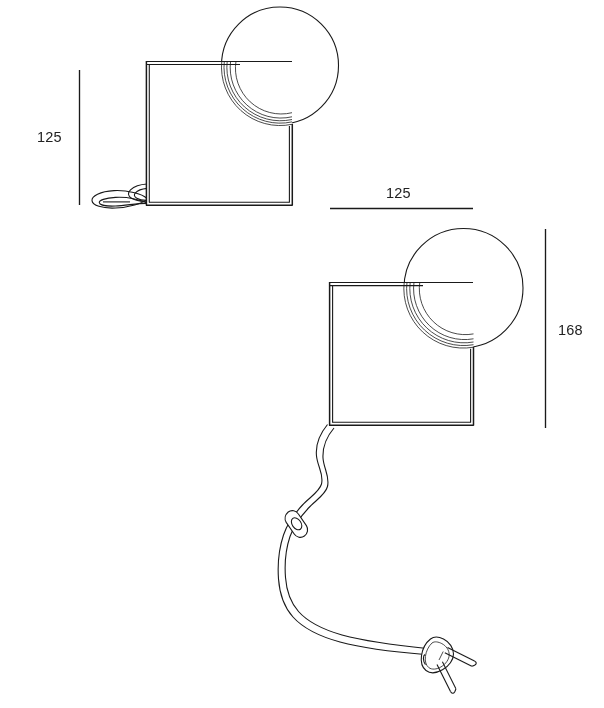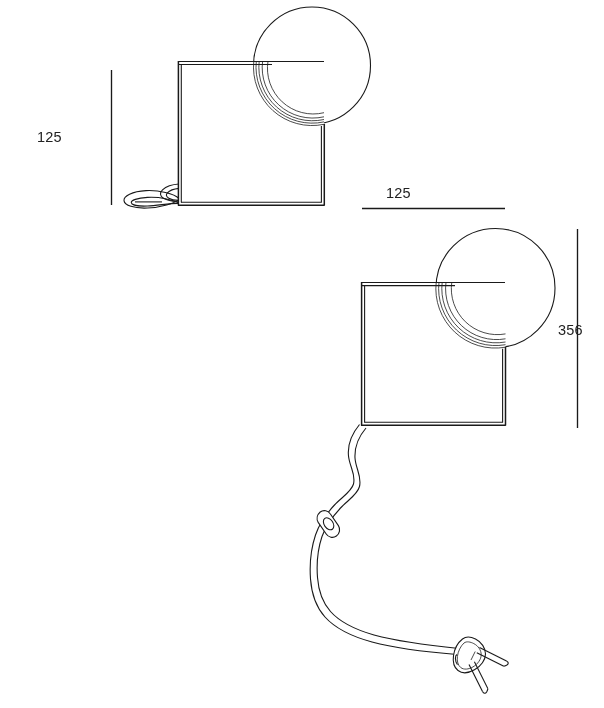--- a/index.html
+++ b/index.html
@@ -14,21 +14,20 @@
     color: #1a1a1a;
     overflow: hidden;
     position: relative;
   }
   #drawing-root {
     position: absolute;
     left: 0;
     top: 0;
     width: 500px;
     height: 708px;
-    padding-left: 32px;
   }
   svg.drawing {
     display: block;
     width: 604px;
     height: 708px;
   }
   .dim-label {
     position: absolute;
     font-family: "Liberation Sans", sans-serif;
     font-size: 14.5px;
@@ -211,14 +210,14 @@
 
         <path class="ln-t" d="M 443.2 651.5 L 439.0 660.0"></path>
       </g>
     </g>
   </svg>
 
   <div class="dim-label" id="dim-label-height-left">125</div>
 
   <div class="dim-label" id="dim-label-width-top">125</div>
 
-  <div class="dim-label" id="dim-label-height-right">356</div>
+  <div class="dim-label" id="dim-label-height-right">168</div>
 </div>
 
 </body></html>

